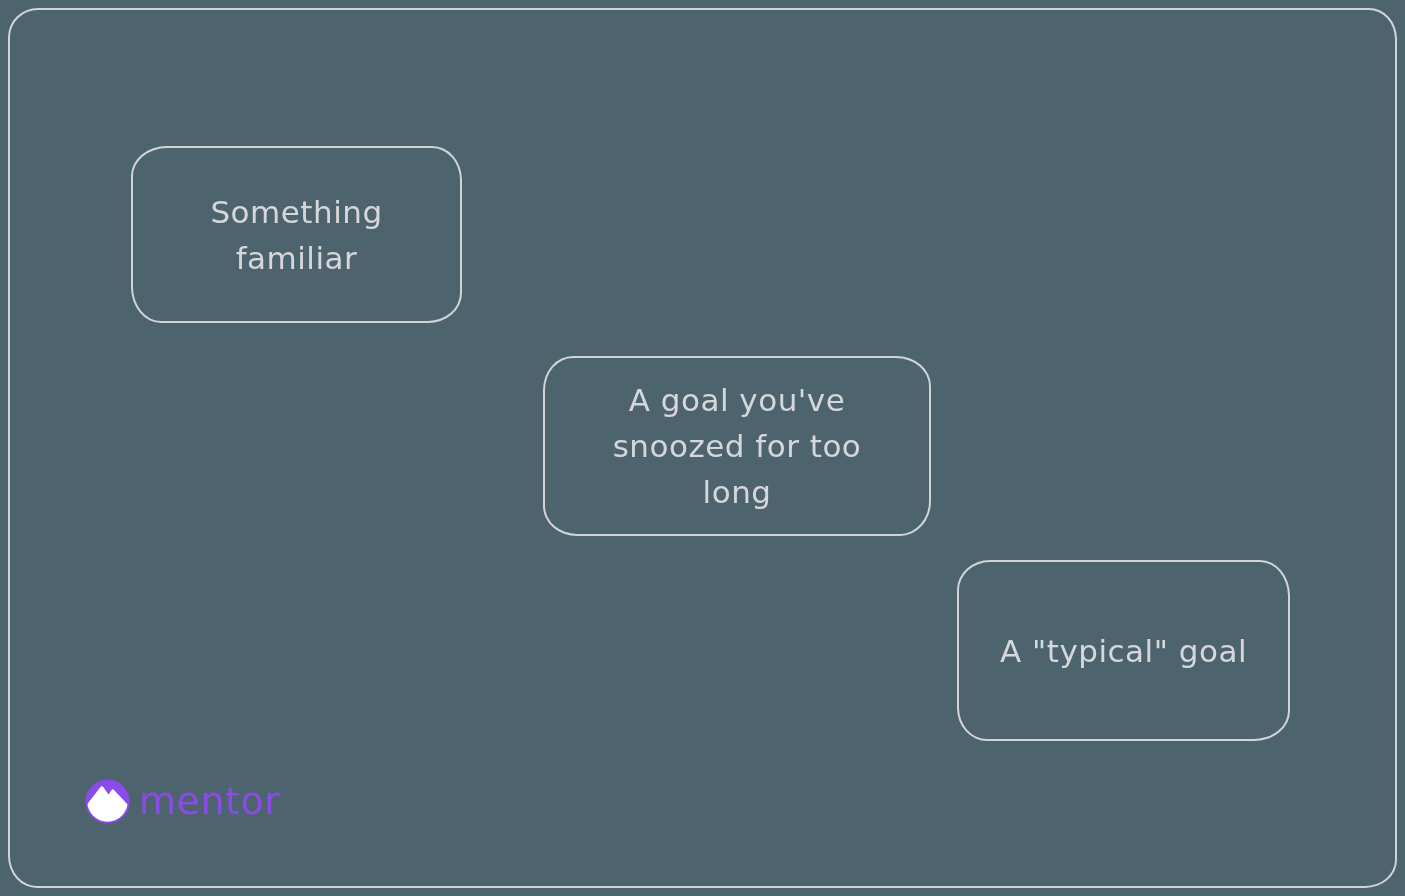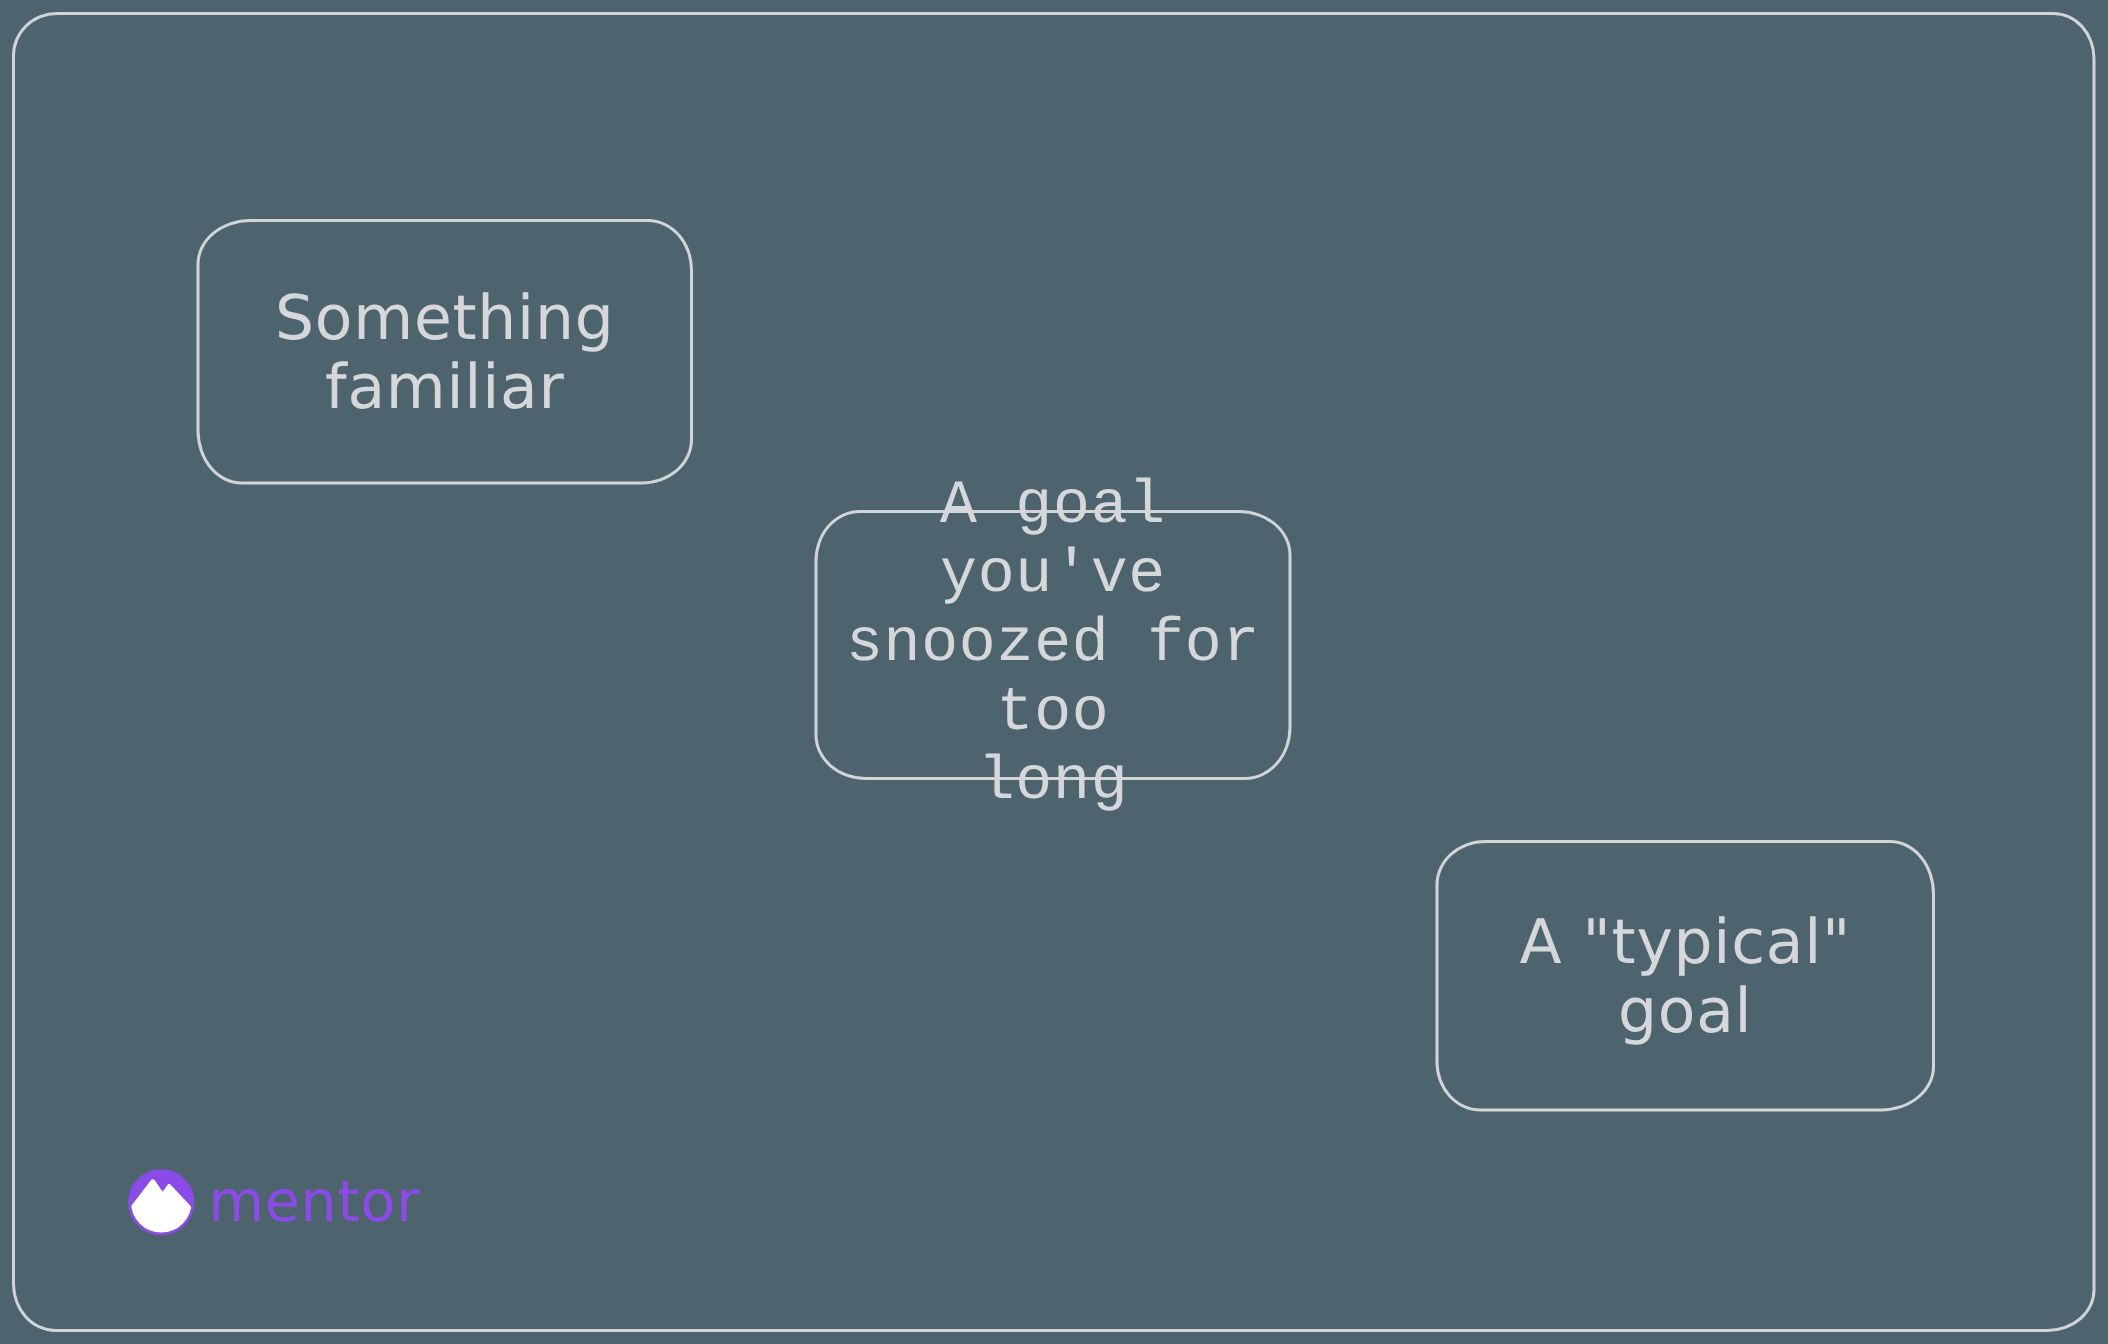--- a/index.html
+++ b/index.html
@@ -28,35 +28,34 @@
     pointer-events: none;
   }
   .card {
     position: absolute;
     border: 2.5px solid var(--stroke-color);
     display: flex;
     align-items: center;
     justify-content: center;
     text-align: center;
     color: var(--text-color);
-    font-size: 41px;
+    font-size: 31px;
     line-height: 46px;
     letter-spacing: 0.5px;
     white-space: pre-line;
     padding: 10px 18px;
     cursor: move;
   }
   .card-1 {
     left: 131px; top: 146px; width: 331px; height: 177px;
     border-radius: 36px 30px 34px 30px / 30px 34px 30px 36px;
   }
   .card-2 {
-    left: 543px; top: 340px; width: 318px; height: 180px;
+    left: 543px; top: 356px; width: 388px; height: 180px;
     border-radius: 30px 35px 31px 34px / 34px 30px 35px 30px;
-    font-family: Liberation Mono, monospace;
   }
   .card-3 {
     left: 957px; top: 560px; width: 333px; height: 181px;
     border-radius: 33px 30px 36px 30px / 30px 36px 30px 33px;
   }
   .logo {
     position: absolute;
     left: 85px; top: 779px;
     display: flex;
     align-items: center;

